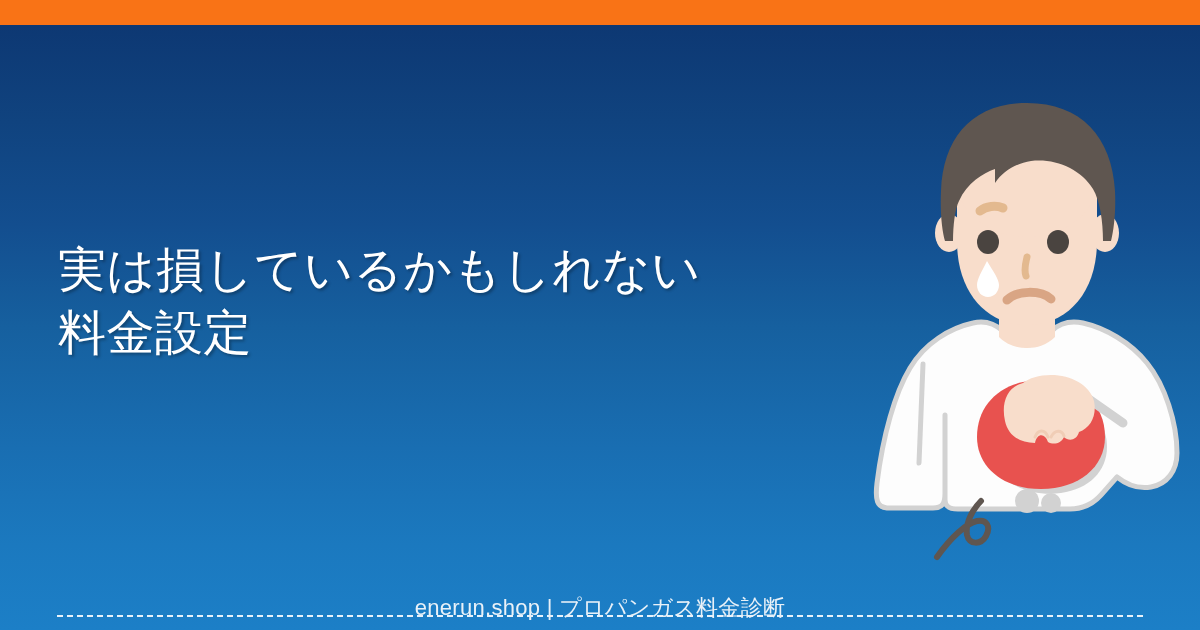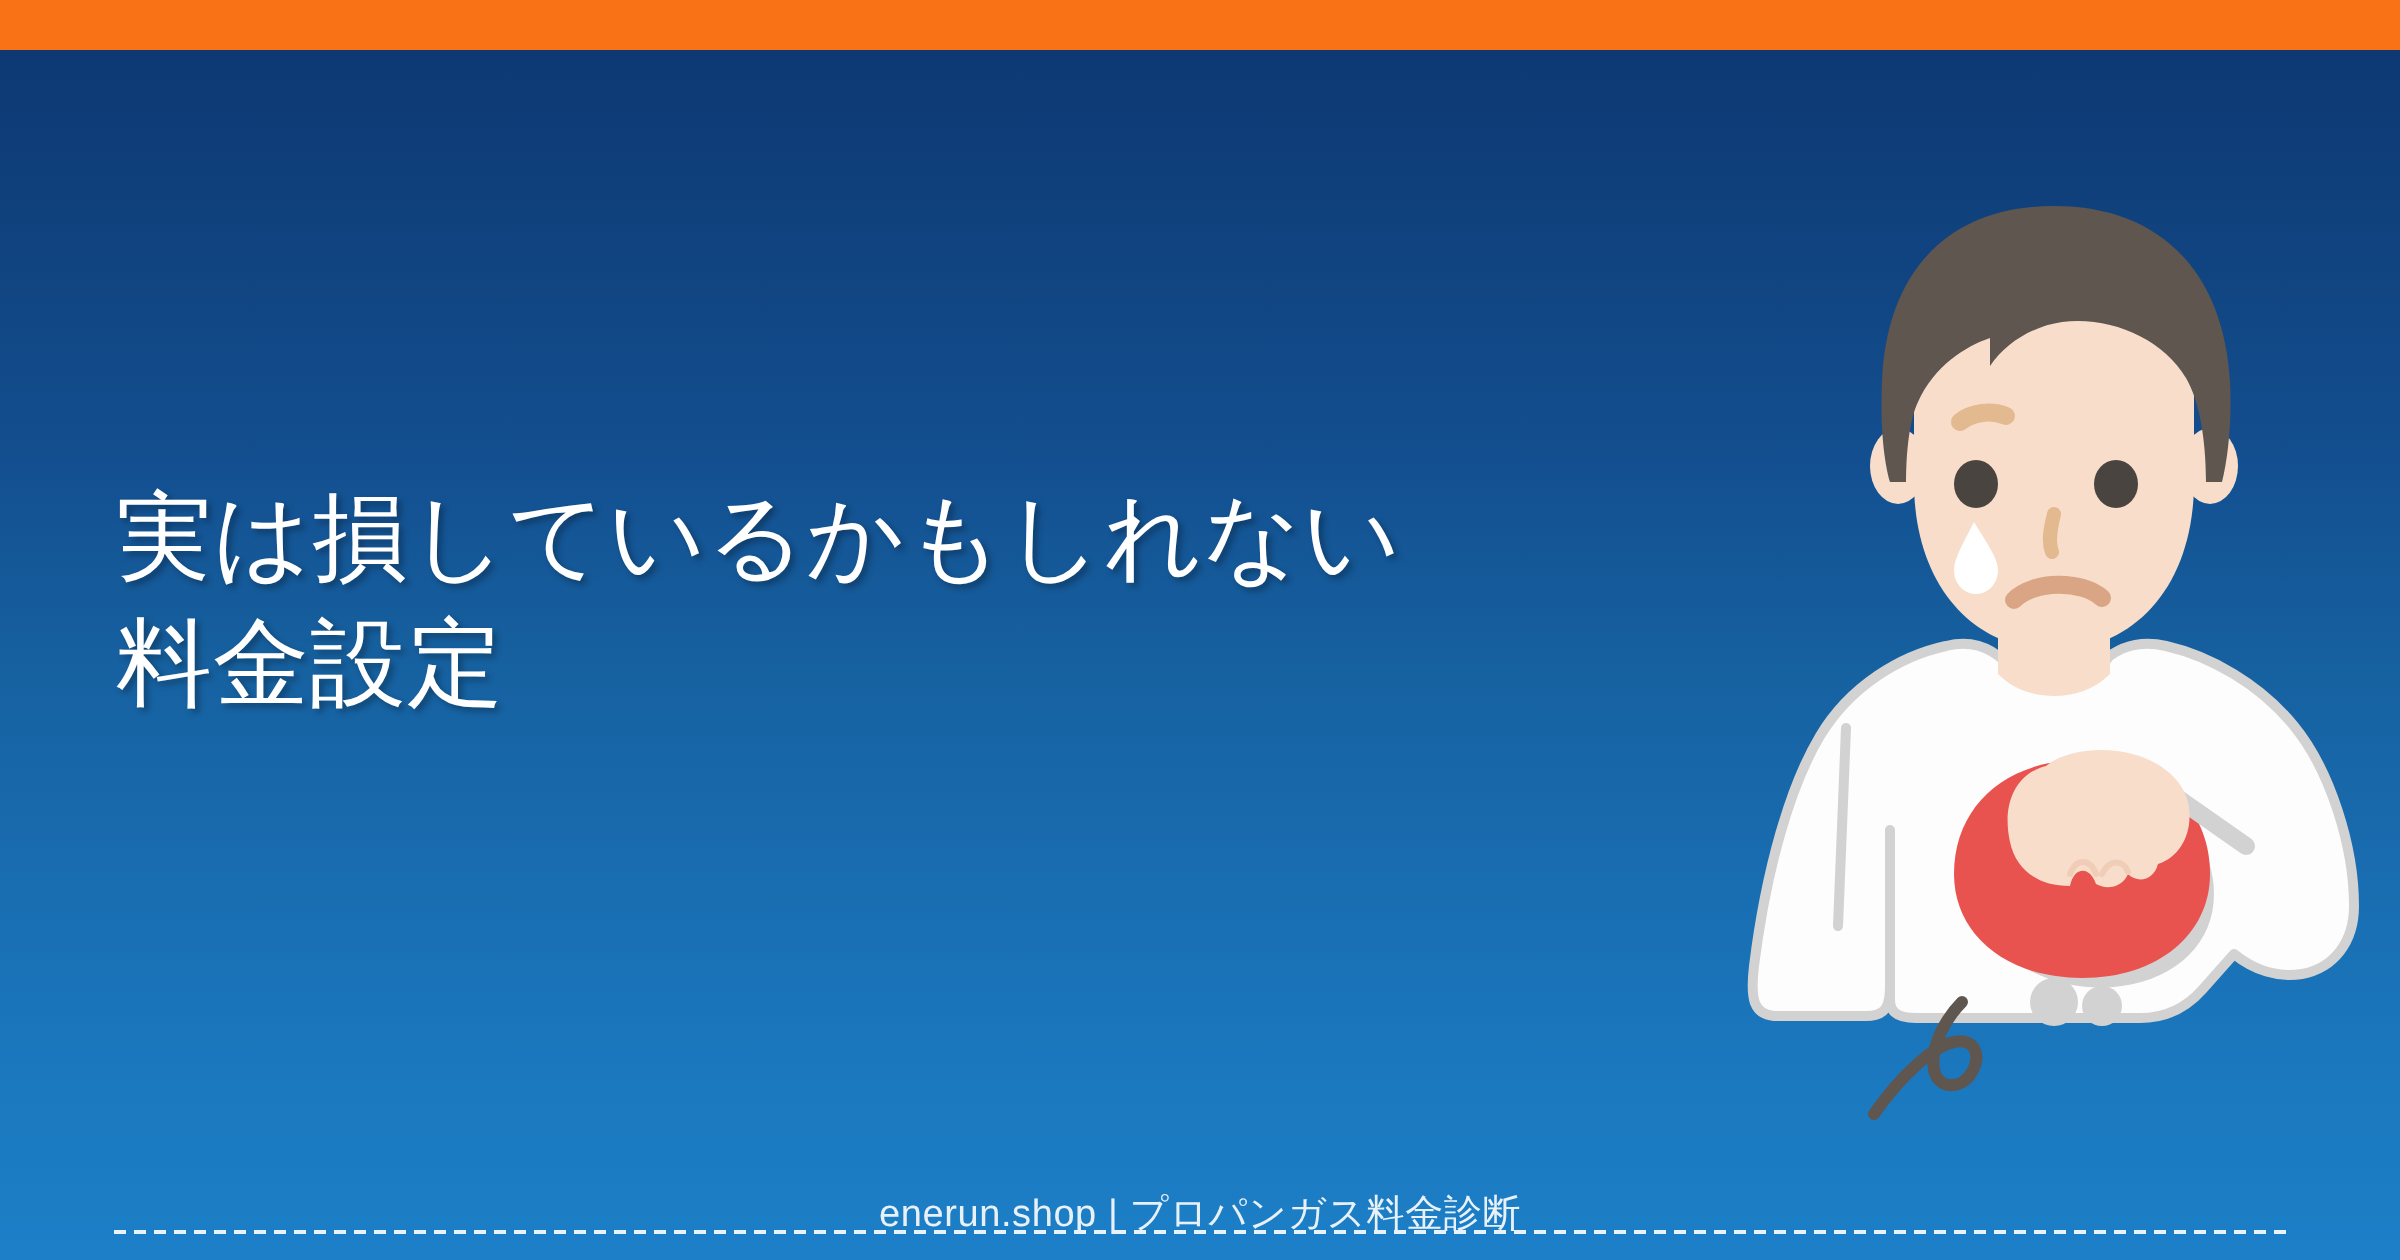--- a/index.html
+++ b/index.html
@@ -71,21 +71,21 @@
     position:absolute;
     left:0;
     top:571px;
     width:1200px;
     text-align:center;
     pointer-events:none;
   }
   #footer-text {
     display:inline-block;
     padding:0 14px;
-    font-size:19px;
+    font-size:22px;
     line-height:24px;
     color:#e9f1f8;
     letter-spacing:0.3px;
     background:transparent;
   }
 
   
   #illustration {
     position:absolute;
     left:855px;

